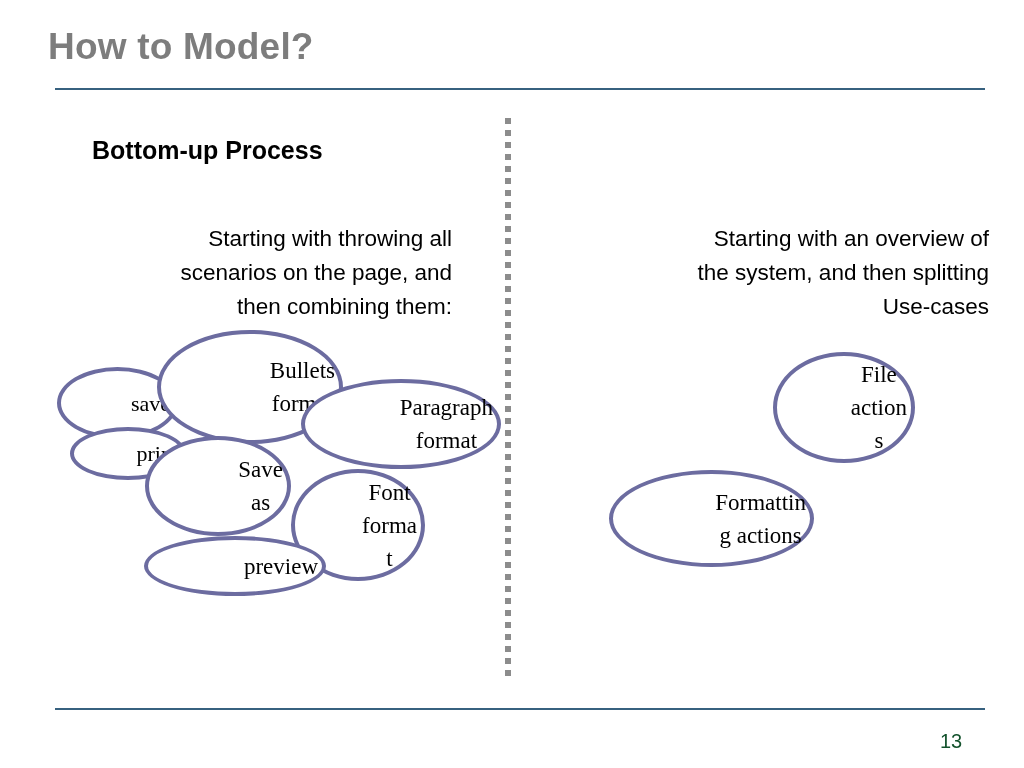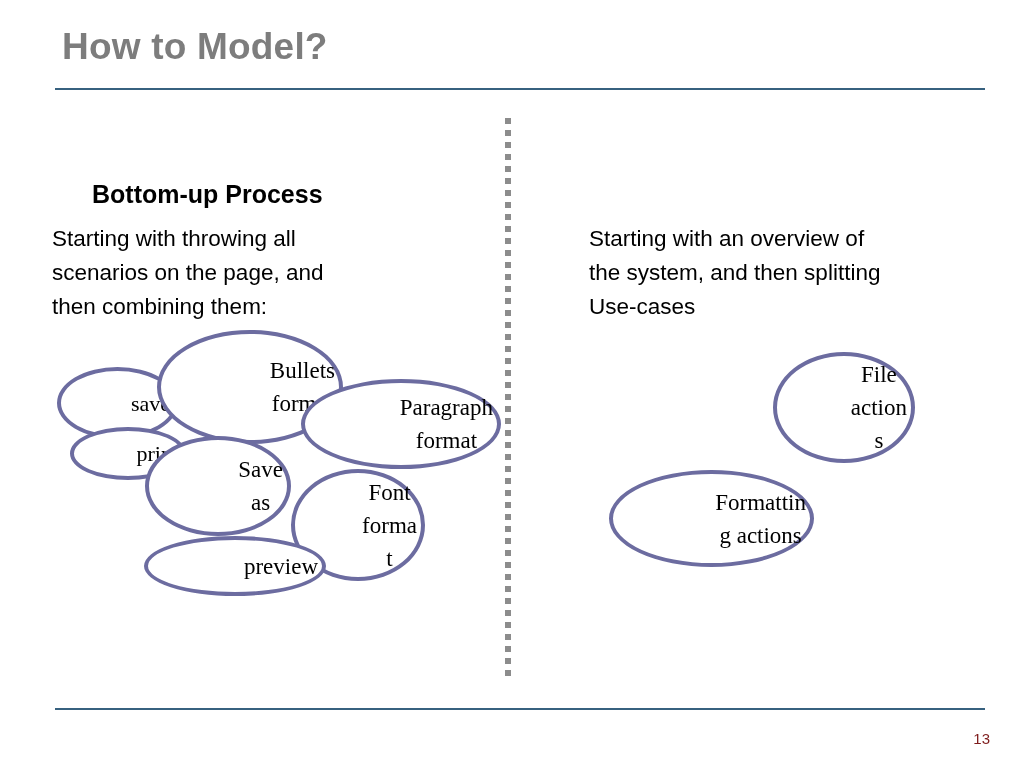--- a/index.html
+++ b/index.html
@@ -20,21 +20,21 @@
     position: absolute;
     left: 0; top: 0;
     width: 1024px;
     height: 768px;
     background: #ffffff;
   }
 
   
   #slide-title {
     position: absolute;
-    left: 62px;
+    left: 48px;
     top: 26px;
     font-size: 37px;
     font-weight: bold;
     color: #7d7d7d;
     letter-spacing: 0.2px;
     white-space: nowrap;
   }
   #title-rule {
     position: absolute;
     left: 55px;
@@ -57,29 +57,30 @@
   }
 
   
   .col-header {
     position: absolute;
     font-size: 25px;
     font-weight: bold;
     color: #000000;
     white-space: nowrap;
   }
-  #header-left  { left: 92px;  top: 136px; margin-top: 44px; }
+  #header-left  { left: 92px;  top: 136px; }
   #header-right { left: 621px; top: 136px; }
 
   .col-body {
     position: absolute;
     font-size: 22.5px;
     color: #000000;
     line-height: 34px;
     white-space: pre-line;
+    text-align: right;
   }
   #body-left  { left: 52px;  top: 222px; width: 400px; }
   #body-right { left: 589px; top: 222px; width: 400px; }
 
   
   .cluster { position: absolute; }
   #cluster-left  { left: 0; top: 0; width: 520px; height: 768px; }
   #cluster-right { left: 0; top: 0; width: 1024px; height: 768px; margin-left: 36px; }
 
   .bubble {
@@ -110,23 +111,23 @@
     top: 708px;
     width: 930px;
     height: 0;
     border-top: 2px solid #37617F;
   }
   #page-number {
     position: absolute;
     left: 940px;
     top: 730px;
     width: 50px;
-    text-align: right;
-    font-size: 15px;
-    color: #7f1d1d;
+    text-align: left;
+    font-size: 20px;
+    color: #14532d;
   }
 </style>
 </head>
 <body>
 
 <div id="slide">
 
   <div id="slide-title">How to Model?</div>
   <div id="title-rule"></div>
 

